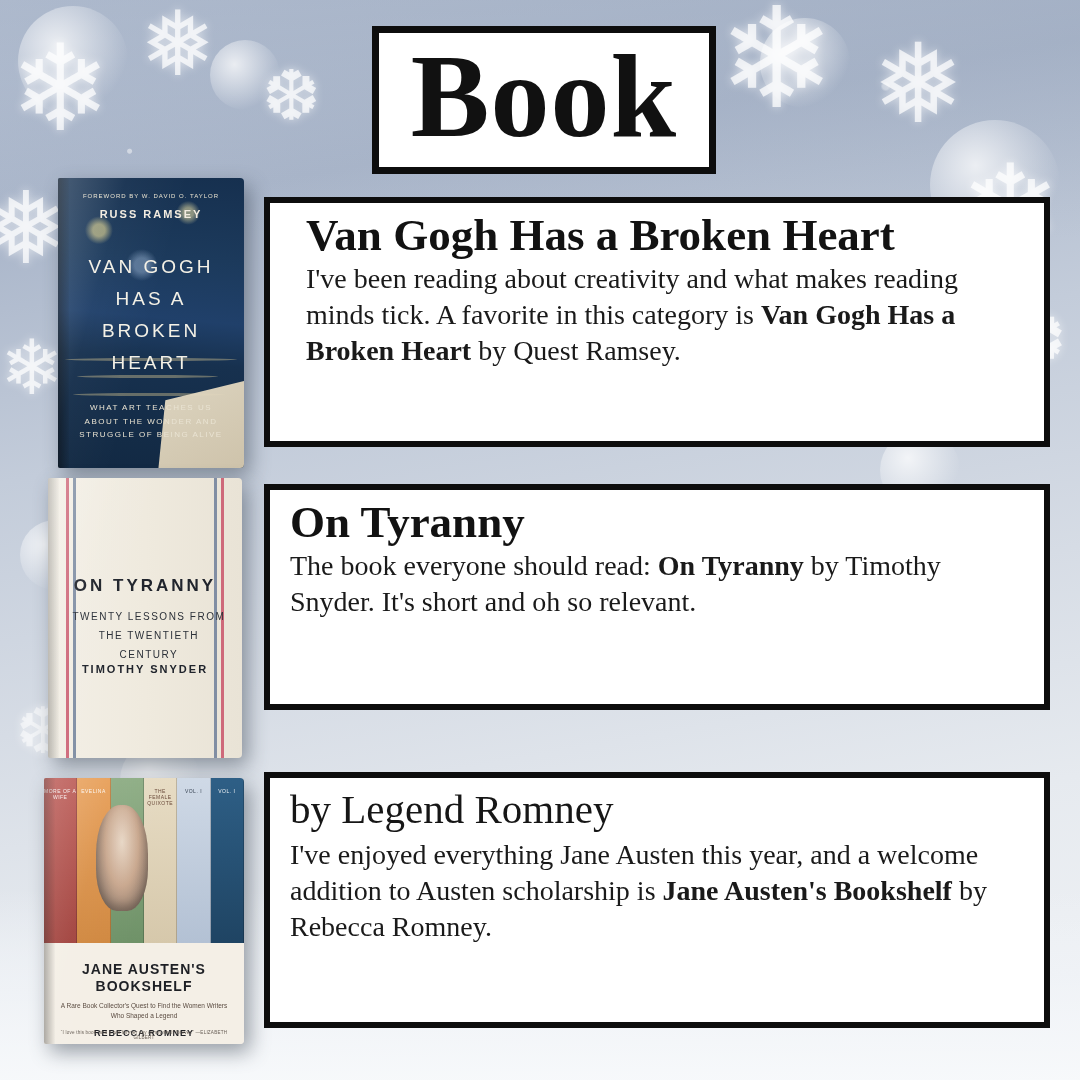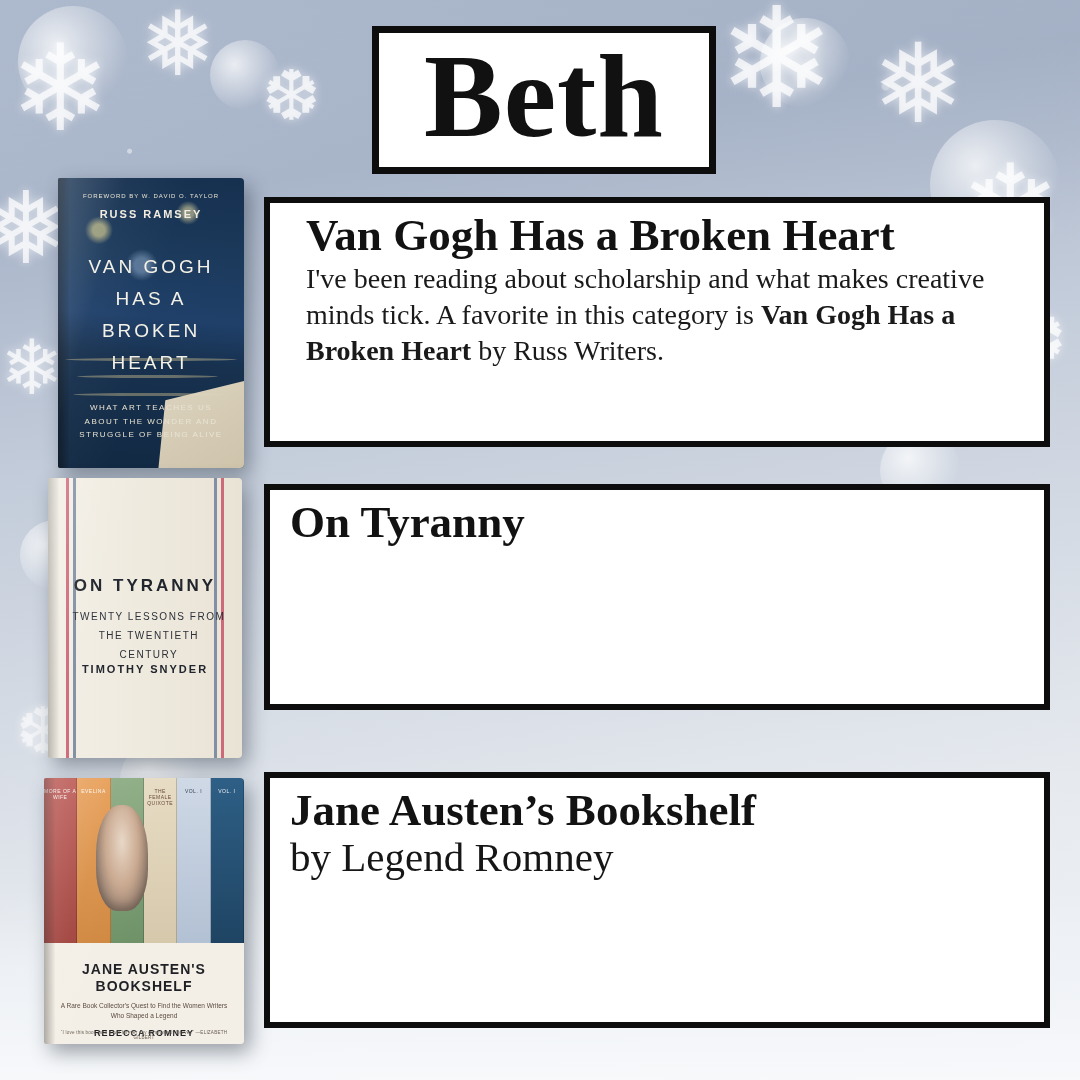--- a/index.html
+++ b/index.html
@@ -349,21 +349,21 @@
   <div class="flake" style="left:960px;  top:150px; font-size:120px;">❄</div>
   <div class="flake" style="left:1000px; top:300px; font-size:80px;">❆</div>
   <div class="flake" style="left:-16px;  top:180px; font-size:100px;">❅</div>
   <div class="flake" style="left:0px;    top:330px; font-size:76px;">❄</div>
   <div class="flake" style="left:940px;  top:560px; font-size:70px; color:rgba(255,255,255,0.5);">❅</div>
   <div class="flake" style="left:16px;   top:700px; font-size:64px; color:rgba(255,255,255,0.5);">❆</div>
 
   <div class="snowbank"></div>
 
   <div id="title-box">
-    <div id="title-text">Beth</div>
+    <div id="title-text">Book</div>
   </div>
 
   <div class="cover-wrap" style="left:58px; top:178px; width:186px; height:290px;">
     <div class="cover c1">
       <div class="spine"></div>
       <div class="ripple" style="top:62%;"></div>
       <div class="ripple" style="top:68%; left:10%; right:14%;"></div>
       <div class="ripple" style="top:74%; left:8%; right:10%;"></div>
       <div class="fore">FOREWORD BY W. DAVID O. TAYLOR</div>
       <div class="authorline">RUSS RAMSEY</div>
@@ -373,40 +373,43 @@
       <div class="t" style="top:60%;">HEART</div>
       <div class="paper"></div>
       <div class="sub">WHAT ART TEACHES US ABOUT THE WONDER AND STRUGGLE OF BEING ALIVE</div>
       <div class="gloss"></div>
     </div>
   </div>
 
   <div class="card" style="left:264px; top:197px; width:786px; height:250px;padding-left:36px;">
     <div class="book-title">Van Gogh Has a Broken Heart</div>
     <p class="book-blurb">
-      <span>I've been reading about scholarship and what makes creative minds tick. A favorite in this category is </span><b>Van Gogh Has a Broken Heart</b><span> by Russ Writers.</span>
+      <span>I've been reading about creativity and what makes reading minds tick. A favorite in this category is </span><b>Van Gogh Has a Broken Heart</b><span> by Quest Ramsey.</span>
     </p>
   </div>
 
   <div class="cover-wrap" style="left:48px; top:478px; width:194px; height:280px;">
     <div class="cover c2">
       <div class="spine" style="background:linear-gradient(to right, rgba(0,0,0,0.25), rgba(0,0,0,0.02));"></div>
       <div class="stripe" style="left:18px;"></div>
       <div class="stripe" style="left:25px; background:#6f7f9a;"></div>
       <div class="stripe" style="right:18px;"></div>
       <div class="stripe" style="right:25px; background:#6f7f9a;"></div>
       <div class="t">ON TYRANNY</div>
       <div class="sub">TWENTY LESSONS FROM THE TWENTIETH CENTURY</div>
       <div class="auth">TIMOTHY SNYDER</div>
       <div class="gloss"></div>
     </div>
   </div>
 
   <div class="card" style="left:264px; top:484px; width:786px; height:226px;">
     <div class="book-title">On Tyranny</div>
+    <p class="book-blurb">
+      <span>The book everyone should read: </span><b>On Tyranny</b><span> by Timothy Snyder. It's short and oh so relevant.</span>
+    </p>
   </div>
 
   <div class="cover-wrap" style="left:44px; top:778px; width:200px; height:266px;">
     <div class="cover c3">
       <div class="spine" style="background:linear-gradient(to right, rgba(0,0,0,0.3), rgba(0,0,0,0.02));"></div>
       <div class="books">
         <div class="bk" style="background:linear-gradient(to bottom,#b9544f,#a2443f);">MORE OF A WIFE</div>
         <div class="bk" style="background:linear-gradient(to bottom,#e8a05a,#d08840);">EVELINA</div>
         <div class="bk" style="background:linear-gradient(to bottom,#8fae86,#6f9268);"></div>
         <div class="bk" style="background:linear-gradient(to bottom,#e7dcc4,#d6c8ab); color:#6a4a3a;">THE FEMALE QUIXOTE</div>
@@ -419,17 +422,19 @@
         <div class="t" style="margin-top:0;">BOOKSHELF</div>
         <div class="sub">A Rare Book Collector's Quest to Find the Women Writers Who Shaped a Legend</div>
         <div class="auth">REBECCA ROMNEY</div>
         <div class="quote">“I love this book, and it will forever say on my shelf forever.” —ELIZABETH GILBERT</div>
       </div>
       <div class="gloss"></div>
     </div>
   </div>
 
   <div class="card" style="left:264px; top:772px; width:786px; height:256px;">
-    <div class="book-title">Jane Austen’s Bookshelf</div>
     <div class="book-author">by Legend Romney</div>
+    <p class="book-blurb">
+      <span>I've enjoyed everything Jane Austen this year, and a welcome addition to Austen scholarship is </span><b>Jane Austen's Bookshelf</b><span> by Rebecca Romney.</span>
+    </p>
   </div>
 
 </div>
 
 </body></html>

